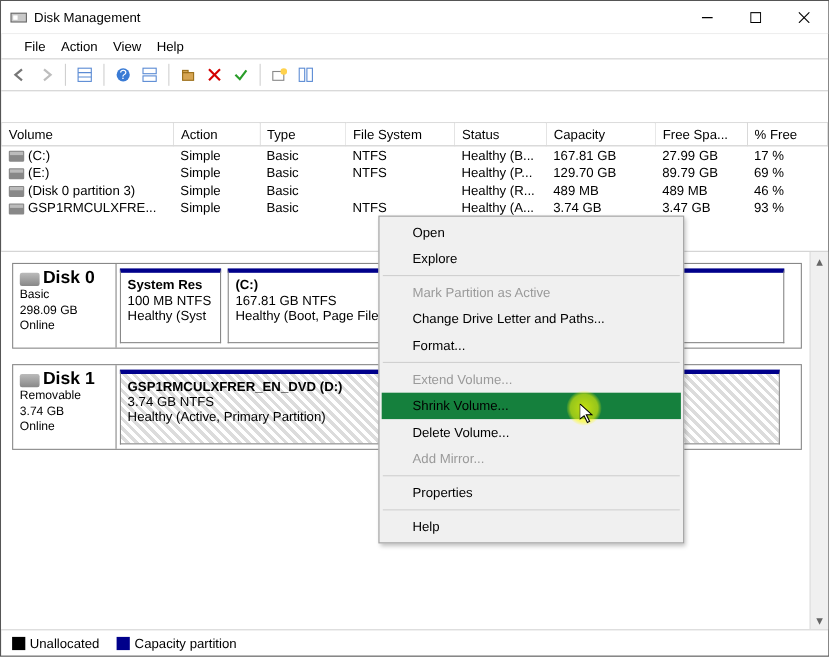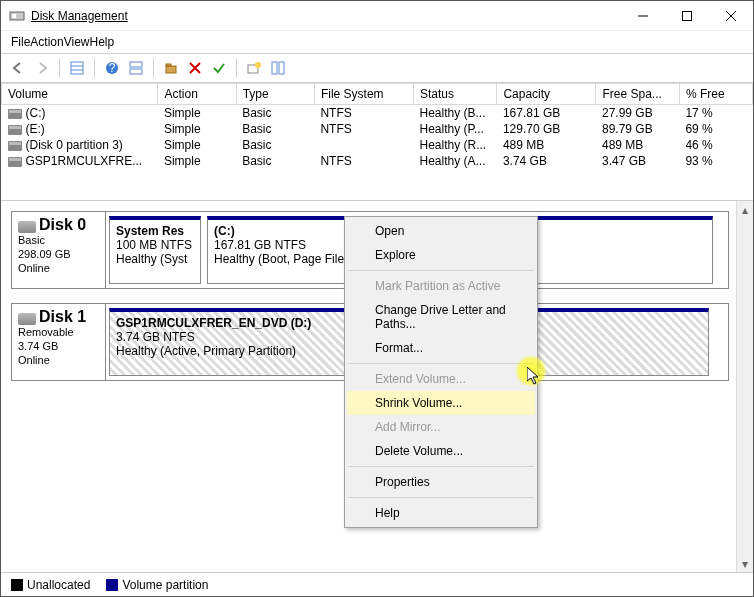--- a/index.html
+++ b/index.html
@@ -1,49 +1,49 @@
 <!DOCTYPE html>
 <html><head>
 <meta charset="utf-8">
 <style>
 * { box-sizing: border-box; margin: 0; padding: 0; font-family: "Segoe UI", Tahoma, sans-serif; font-size: 12px; }
 body { background: #fff; width: 754px; height: 597px; overflow: hidden; border: 1px solid #555; display: flex; flex-direction: column; }
 .titlebar { height: 30px; background: #fff; display: flex; align-items: center; padding: 0 0 0 8px; border-bottom: 1px solid #eee; }
 .titlebar .icon { width: 16px; height: 16px; margin-right: 6px; }
-.titlebar .title { flex: 1; text-decoration: underline; }
+.titlebar .title { flex: 1; }
 .winbtn { width: 44px; height: 30px; display: flex; align-items: center; justify-content: center; }
-.menubar { display: flex; padding: 4px 10px; border-bottom: 1px solid #d0d0d0; }
+.menubar { display: flex; gap: 14px; padding: 4px 21px; border-bottom: 1px solid #d0d0d0; }
 .menubar span { cursor: default; }
 .toolbar { display: flex; gap: 2px; padding: 3px 6px; border-bottom: 1px solid #d0d0d0; align-items: center; }
 .tbtn { width: 22px; height: 22px; border: 1px solid transparent; display: flex; align-items: center; justify-content: center; }
 .tsep { width: 1px; height: 20px; background: #d0d0d0; margin: 0 4px; }
-.list-pane { height: 118px; overflow: auto; border-bottom: 1px solid #ccc; }
+.list-pane { height: 118px; overflow: auto; border-bottom: 1px solid #ccc; margin-top: 28px; }
 table { border-collapse: collapse; width: 100%; }
 th { text-align: left; font-weight: normal; background: #fff; border: 1px solid #d9d9d9; padding: 3px 6px; position: sticky; top: 0; }
 td { padding: 1px 6px; white-space: nowrap; }
 td .vicon { display: inline-block; width: 14px; height: 10px; background: #888; margin-right: 4px; vertical-align: middle; border-radius: 1px; position: relative; }
 td .vicon::before { content: ""; position: absolute; left: 1px; top: 1px; width: 12px; height: 3px; background: #bbb; }
 .graph-pane { flex: 1; overflow: auto; padding: 10px 24px 10px 10px; background: #fff; position: relative; }
 .scrollbar { position: absolute; right: 0; top: 0; bottom: 0; width: 17px; background: #f0f0f0; border-left: 1px solid #ddd; display: flex; flex-direction: column; justify-content: space-between; align-items: center; padding: 2px; }
 .scrollbar .arrow { width: 13px; height: 13px; display: flex; align-items: center; justify-content: center; color: #666; }
 .disk-row { display: flex; border: 1px solid #888; margin-bottom: 14px; height: 78px; }
 .disk-info { width: 94px; padding: 6px; border-right: 1px solid #888; font-size: 11px; line-height: 14px; }
 .disk-info .dlabel { font-weight: bold; font-size: 16px; }
 .disk-info .dicon { display: inline-block; width: 18px; height: 12px; background: linear-gradient(#bbb,#888); margin-right: 3px; vertical-align: middle; border-radius: 2px; }
 .part-area { flex: 1; display: flex; }
 .part { border: 1px solid #888; margin: 4px 3px 4px 3px; padding: 4px 6px; font-size: 11px; line-height: 14px; position: relative; overflow: hidden; }
 .part.primary { border-top: 4px solid #00008B; }
 .part-name { font-weight: bold; }
 .hatched { background: repeating-linear-gradient(45deg, #fff, #fff 3px, #dcdcdc 3px, #dcdcdc 6px); }
 .legend { height: 24px; border-top: 1px solid #ccc; display: flex; align-items: center; gap: 16px; padding: 0 10px; }
 .swatch { width: 12px; height: 12px; display: inline-block; margin-right: 4px; vertical-align: middle; }
-.context-menu { position: absolute; left: 344px; top: 196px; width: 194px; background: #f0f0f0; border: 1px solid #a0a0a0; box-shadow: 2px 2px 4px rgba(0,0,0,0.25); z-index: 50; padding: 2px; margin-top: 20px; }
+.context-menu { position: absolute; left: 344px; top: 196px; width: 278px; background: #f0f0f0; border: 1px solid #a0a0a0; box-shadow: 2px 2px 4px rgba(0,0,0,0.25); z-index: 50; padding: 2px; }
 .context-menu .item { padding: 5px 20px 5px 28px; color: #000; }
 .context-menu .item.disabled { color: #9a9a9a; }
-.context-menu .item.highlight { background: #fef9c3; }
+.context-menu .item.highlight { background: #15803d; }
 .context-menu .sep { height: 1px; background: #d0d0d0; margin: 3px 1px; }
 .cursor-highlight { position: absolute; left: 515px; top: 355px; width: 32px; height: 32px; border-radius: 50%; background: radial-gradient(circle, rgba(255,255,0,0.75) 0%, rgba(255,255,0,0.55) 55%, rgba(255,255,0,0) 72%); z-index: 60; pointer-events: none; }
 .cursor { position: absolute; left: 527px; top: 367px; z-index: 61; pointer-events: none; }
 </style>
 </head>
 <body>
 
 <div class="titlebar">
   <span class="icon">
     <svg width="16" height="16">
@@ -235,35 +235,35 @@
       </div>
     </div>
   <div class="scrollbar">
     <div class="arrow">▴</div>
     <div class="arrow">▾</div>
   </div>
 </div>
 
 <div class="legend">
   <span><span class="swatch" id="sw0" style="background: rgb(0, 0, 0);"></span><span>Unallocated</span></span>
-  <span><span class="swatch" id="sw1" style="background: rgb(0, 0, 139);"></span><span>Volume partition</span></span>
+  <span><span class="swatch" id="sw1" style="background: rgb(0, 0, 139);"></span><span>Capacity partition</span></span>
 </div>
 
 <div class="context-menu" id="ctx">
     <div class="item">Open</div>
     <div class="item">Explore</div>
     <div class="sep"></div>
     <div class="item disabled">Mark Partition as Active</div>
     <div class="item">Change Drive Letter and Paths...</div>
     <div class="item">Format...</div>
     <div class="sep"></div>
     <div class="item disabled">Extend Volume...</div>
     <div class="item highlight">Shrink Volume...</div>
+    <div class="item">Delete Volume...</div>
     <div class="item disabled">Add Mirror...</div>
-    <div class="item">Delete Volume...</div>
     <div class="sep"></div>
     <div class="item">Properties</div>
     <div class="sep"></div>
     <div class="item">Help</div>
   </div>
 
 <div class="cursor-highlight"></div>
 <div class="cursor">
   <svg width="16" height="20">
       <path d="M0 0 L0 14 L4 11 L7 17 L9 16 L6 10 L11 10 Z" fill="#fff" stroke="#000"></path>

